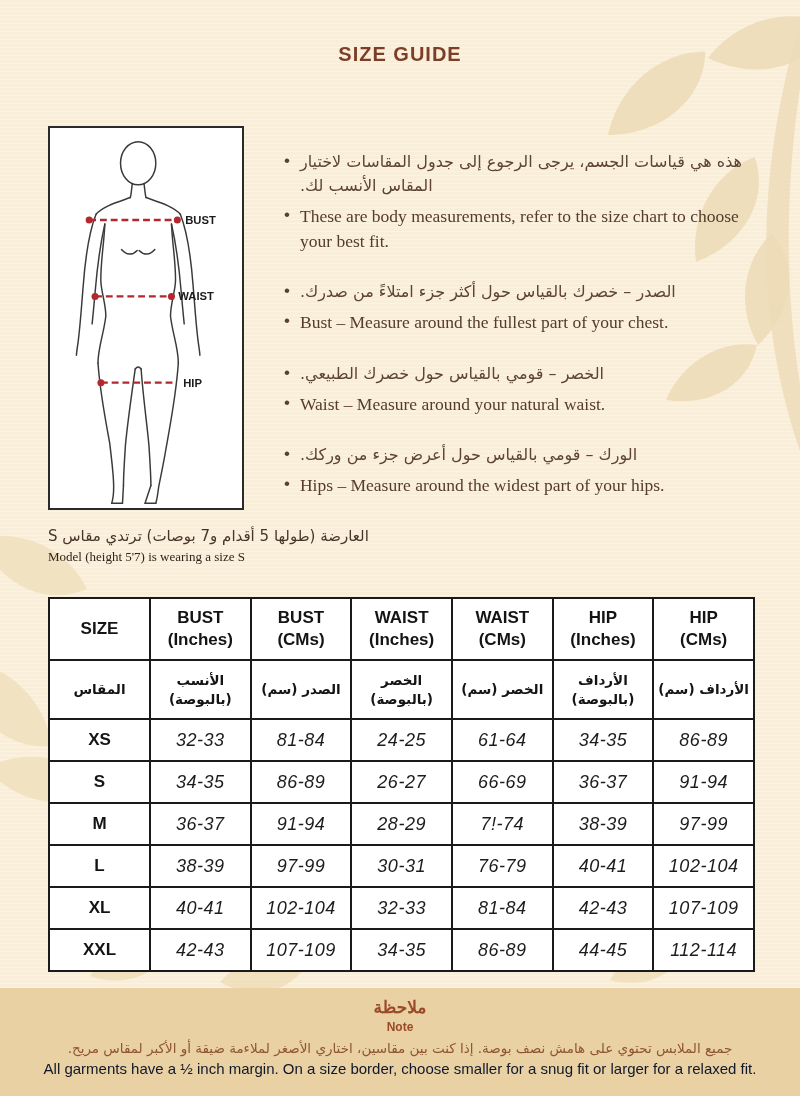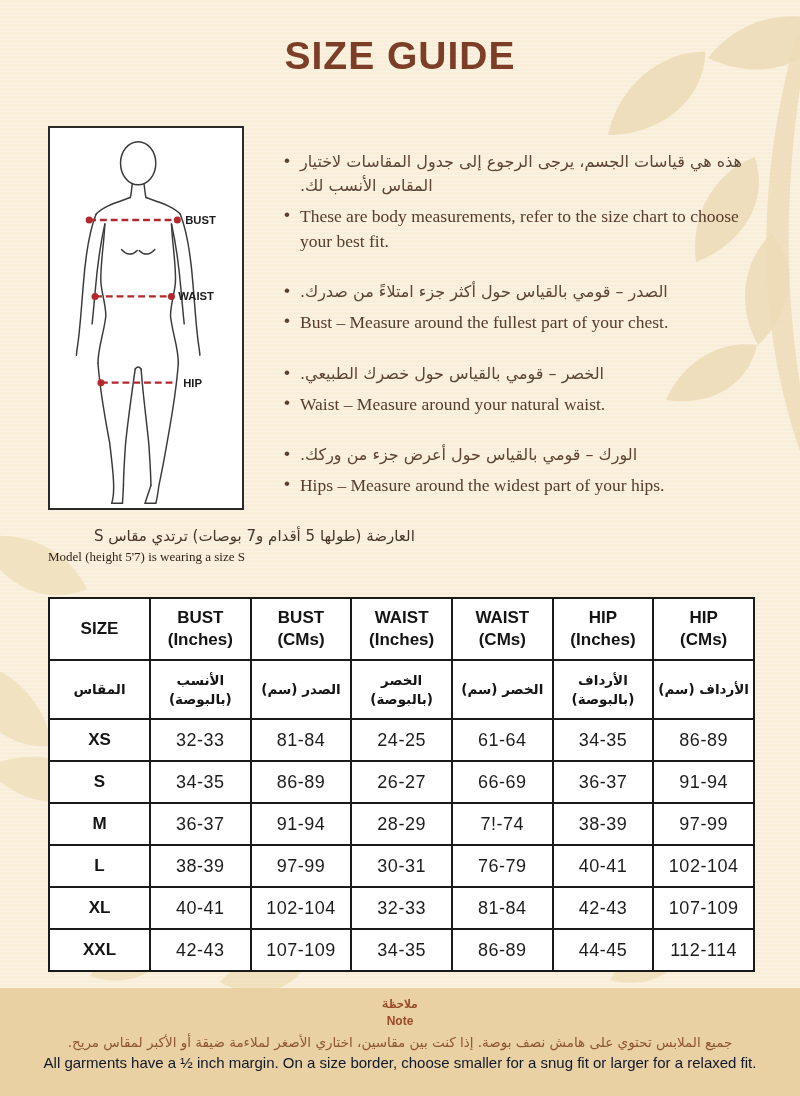--- a/index.html
+++ b/index.html
@@ -8,54 +8,54 @@
     background:#f9eeda;
     background-image:repeating-linear-gradient(0deg, rgba(255,255,255,.28) 0 1px, rgba(0,0,0,0) 1px 4px);
     font-family:"Liberation Sans",sans-serif;
   }
   .decor{position:absolute;z-index:0;pointer-events:none;}
   .content{position:relative;z-index:1;}
 
   
   .header{position:absolute;top:20px;left:0;width:800px;text-align:center;z-index:1;}
   .logo{font-family:"DejaVu Sans",sans-serif;font-size:41px;font-weight:500;color:#151515;letter-spacing:2px;line-height:1.05;}
-  .page-title{margin-top:14px;font-size:39px;font-weight:bold;color:#7d3e28;letter-spacing:1px;}
+  .page-title{margin-top:23px;font-size:20px;font-weight:bold;color:#7d3e28;letter-spacing:1px;}
 
   
   .diagram-box{position:absolute;left:48px;top:126px;width:196px;height:384px;background:#ffffff;border:2px solid #2a2a2a;box-sizing:border-box;z-index:1;}
   .diagram-box svg{display:block;width:100%;height:100%;}
 
   
   .bullets{position:absolute;left:284px;top:150px;width:474px;z-index:1;}
   .bullet-group{margin-bottom:27px;}
   .bullet-item{display:flex;gap:10px;margin-bottom:6px;align-items:flex-start;}
   .bullet-dot{color:#5a4030;font-size:17px;line-height:1.35;}
   .bullet-text{flex:1;}
   .bullet-text.en{font-family:"Liberation Serif",serif;font-size:17.5px;color:#553b2b;line-height:1.4;}
   .bullet-text.ar{font-family:"DejaVu Sans",sans-serif;direction:rtl;text-align:left;font-size:16px;color:#5d4433;line-height:1.5;}
 
   
   .model-info{position:absolute;left:48px;top:527px;width:430px;z-index:1;}
-  .model-ar{direction:rtl;text-align:left;font-family:"DejaVu Sans",sans-serif;font-size:15px;color:#47352a;margin-left:46px;}
+  .model-ar{direction:rtl;text-align:left;font-family:"DejaVu Sans",sans-serif;font-size:15px;color:#47352a;}
   .model-en{font-family:"Liberation Serif",serif;font-size:13px;color:#2f241b;margin-top:4px;}
 
   
   .size-table{position:absolute;left:48px;top:597px;width:707px;border-collapse:collapse;z-index:1;table-layout:fixed;padding-left:40px;}
   .size-table td{border:2px solid #1a1a1a;background:#ffffff;text-align:center;vertical-align:middle;padding:0 2px;}
   .col-size{width:95px;}
   .th-en{height:60px;font-size:17px;font-weight:bold;color:#141414;line-height:1.3;}
   .th-ar{height:57px;font-family:"DejaVu Sans",sans-serif;direction:rtl;font-size:13.5px;font-weight:bold;color:#141414;line-height:1.35;}
   .th-line{display:block;}
   .th-line:empty{display:none;}
   .row-size{height:40px;font-weight:bold;font-size:17px;color:#141414;}
-  .cell-val{font-size:18px;color:#1c1c1c;letter-spacing:.5px;}
+  .cell-val{font-size:18px;color:#1c1c1c;letter-spacing:.5px;font-style:italic;}
 
   
   .note{position:absolute;left:0;top:988px;width:800px;height:108px;background:#e9d1a4;text-align:center;box-sizing:border-box;padding:9px 16px 0 16px;z-index:1;}
-  .note-title-ar{font-family:Liberation Mono, monospace;font-size:12px;font-weight:bold;color:#9a4a28;}
+  .note-title-ar{font-family:Liberation Serif, serif;font-size:17px;font-weight:bold;color:#9a4a28;}
   .note-title-en{font-size:12px;font-weight:bold;color:#9a4a28;margin-top:2px;}
   .note-ar{direction:rtl;font-family:"DejaVu Sans",sans-serif;font-size:13.5px;color:#8e5531;margin-top:6px;}
   .note-en{font-size:15px;color:#0f172a;margin-top:4px;}
 </style>
 </head>
 <body>
 
 <div class="page">
 
   <svg class="decor" style="top:0;right:-18px;width:270px;height:480px;" viewBox="0 0 270 480">
@@ -138,21 +138,21 @@
         <div class="bullet-text ar" dir="rtl">هذه هي قياسات الجسم، يرجى الرجوع إلى جدول المقاسات لاختيار المقاس الأنسب لك.</div>
       </div>
       <div class="bullet-item">
         <span class="bullet-dot">•</span>
         <div class="bullet-text en">These are body measurements, refer to the size chart to choose your best fit.</div>
       </div>
     </div>
     <div class="bullet-group">
       <div class="bullet-item">
         <span class="bullet-dot">•</span>
-        <div class="bullet-text ar" dir="rtl">الصدر – قومي بالقياس حول أكثر جزء امتلاءً من صدرك.</div>
+        <div class="bullet-text ar" dir="rtl">الصدر – خصرك بالقياس حول أكثر جزء امتلاءً من صدرك.</div>
       </div>
       <div class="bullet-item">
         <span class="bullet-dot">•</span>
         <div class="bullet-text en">Bust – Measure around the fullest part of your chest.</div>
       </div>
     </div>
     <div class="bullet-group">
       <div class="bullet-item">
         <span class="bullet-dot">•</span>
         <div class="bullet-text ar" dir="rtl">الخصر – قومي بالقياس حول خصرك الطبيعي.</div>

